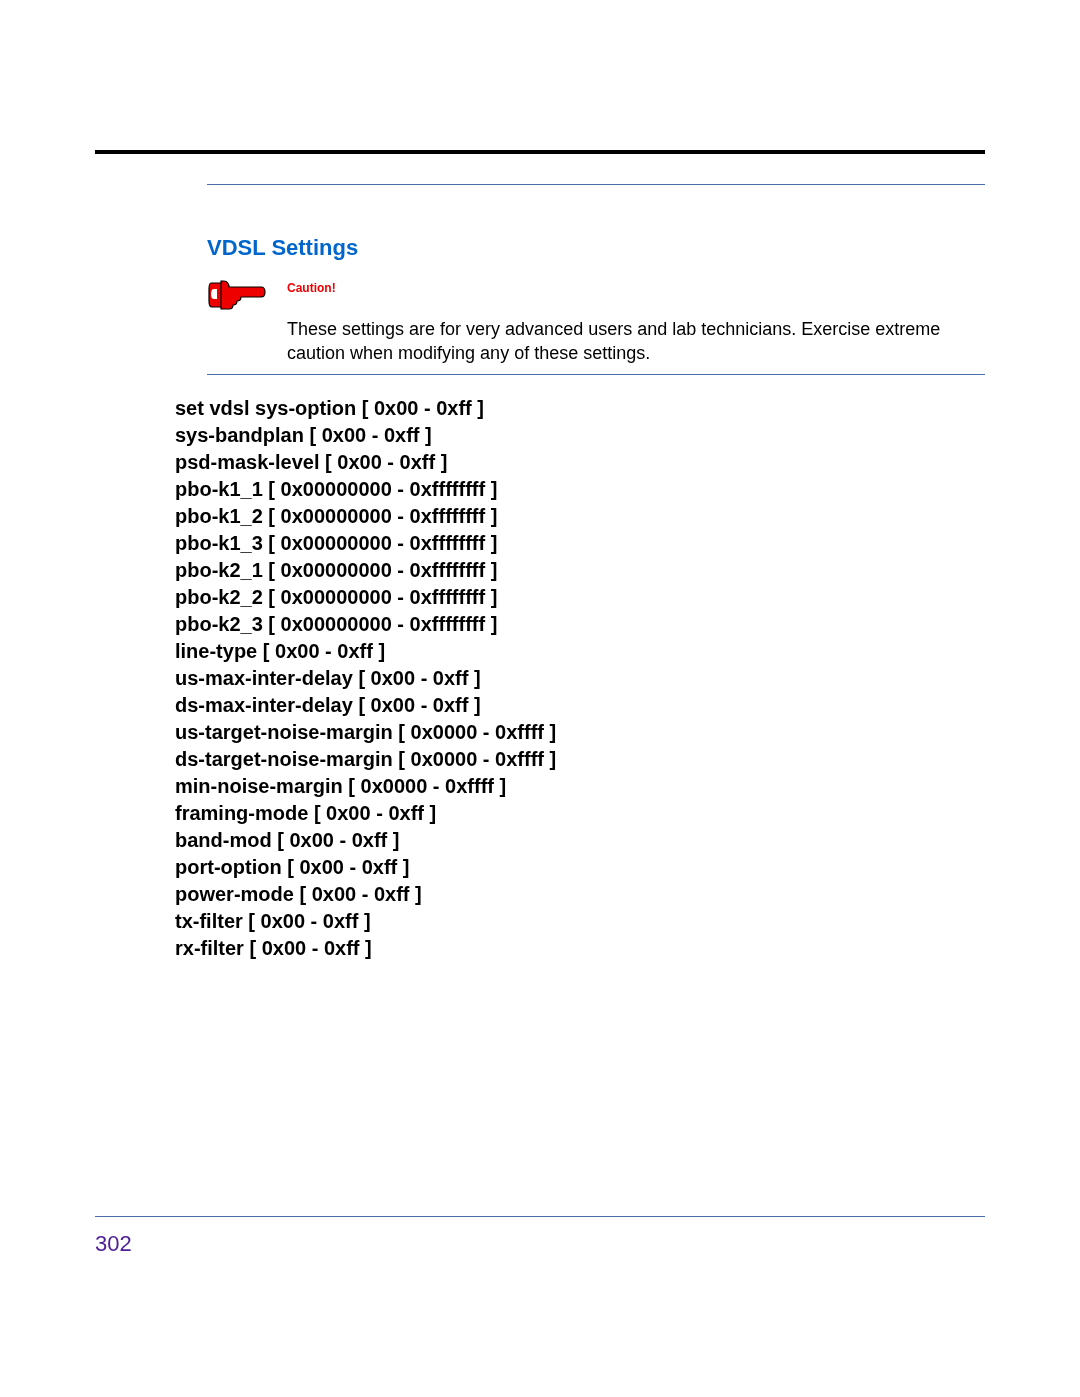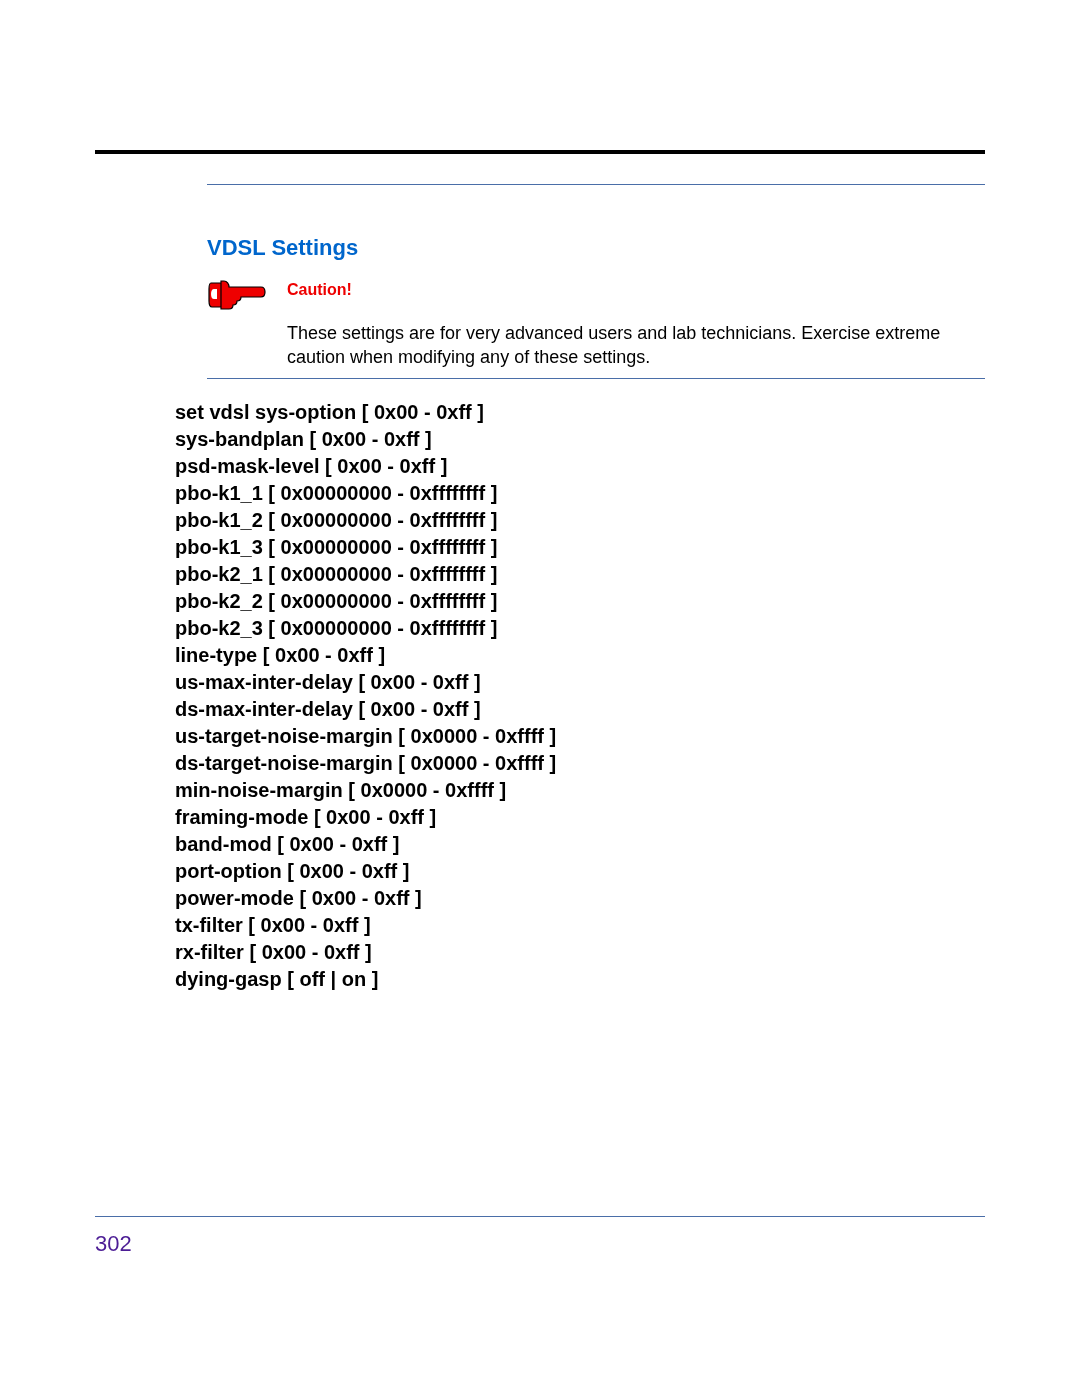--- a/index.html
+++ b/index.html
@@ -44,21 +44,21 @@
       flex: 0 0 60px;
       margin-top: -8px;
     }
     .caution-content {
       flex: 1;
       padding-right: 20px;
     }
     .caution-label {
       color: #ee0000;
       font-weight: bold;
-      font-size: 16px;
+      font-size: 12px;
       margin-bottom: 22px;
     }
     .caution-text {
       font-size: 18px;
       line-height: 1.35;
       color: #000000;
     }
     .caution-rule {
       border: none;
       border-top: 1px solid #4a6ea8;
@@ -131,18 +131,17 @@
       <div class="command-line">ds-max-inter-delay [ 0x00 - 0xff ]</div>
       <div class="command-line">us-target-noise-margin [ 0x0000 - 0xffff ]</div>
       <div class="command-line">ds-target-noise-margin [ 0x0000 - 0xffff ]</div>
       <div class="command-line">min-noise-margin [ 0x0000 - 0xffff ]</div>
       <div class="command-line">framing-mode [ 0x00 - 0xff ]</div>
       <div class="command-line">band-mod [ 0x00 - 0xff ]</div>
       <div class="command-line">port-option [ 0x00 - 0xff ]</div>
       <div class="command-line">power-mode [ 0x00 - 0xff ]</div>
       <div class="command-line">tx-filter [ 0x00 - 0xff ]</div>
       <div class="command-line">rx-filter [ 0x00 - 0xff ]</div>
-      <div class="command-line">dying-gasp [ off | on ]</div>
     </div>
 
   <hr class="footer-rule">
   <div class="page-number">302</div>
 </div>
 
 </body></html>

